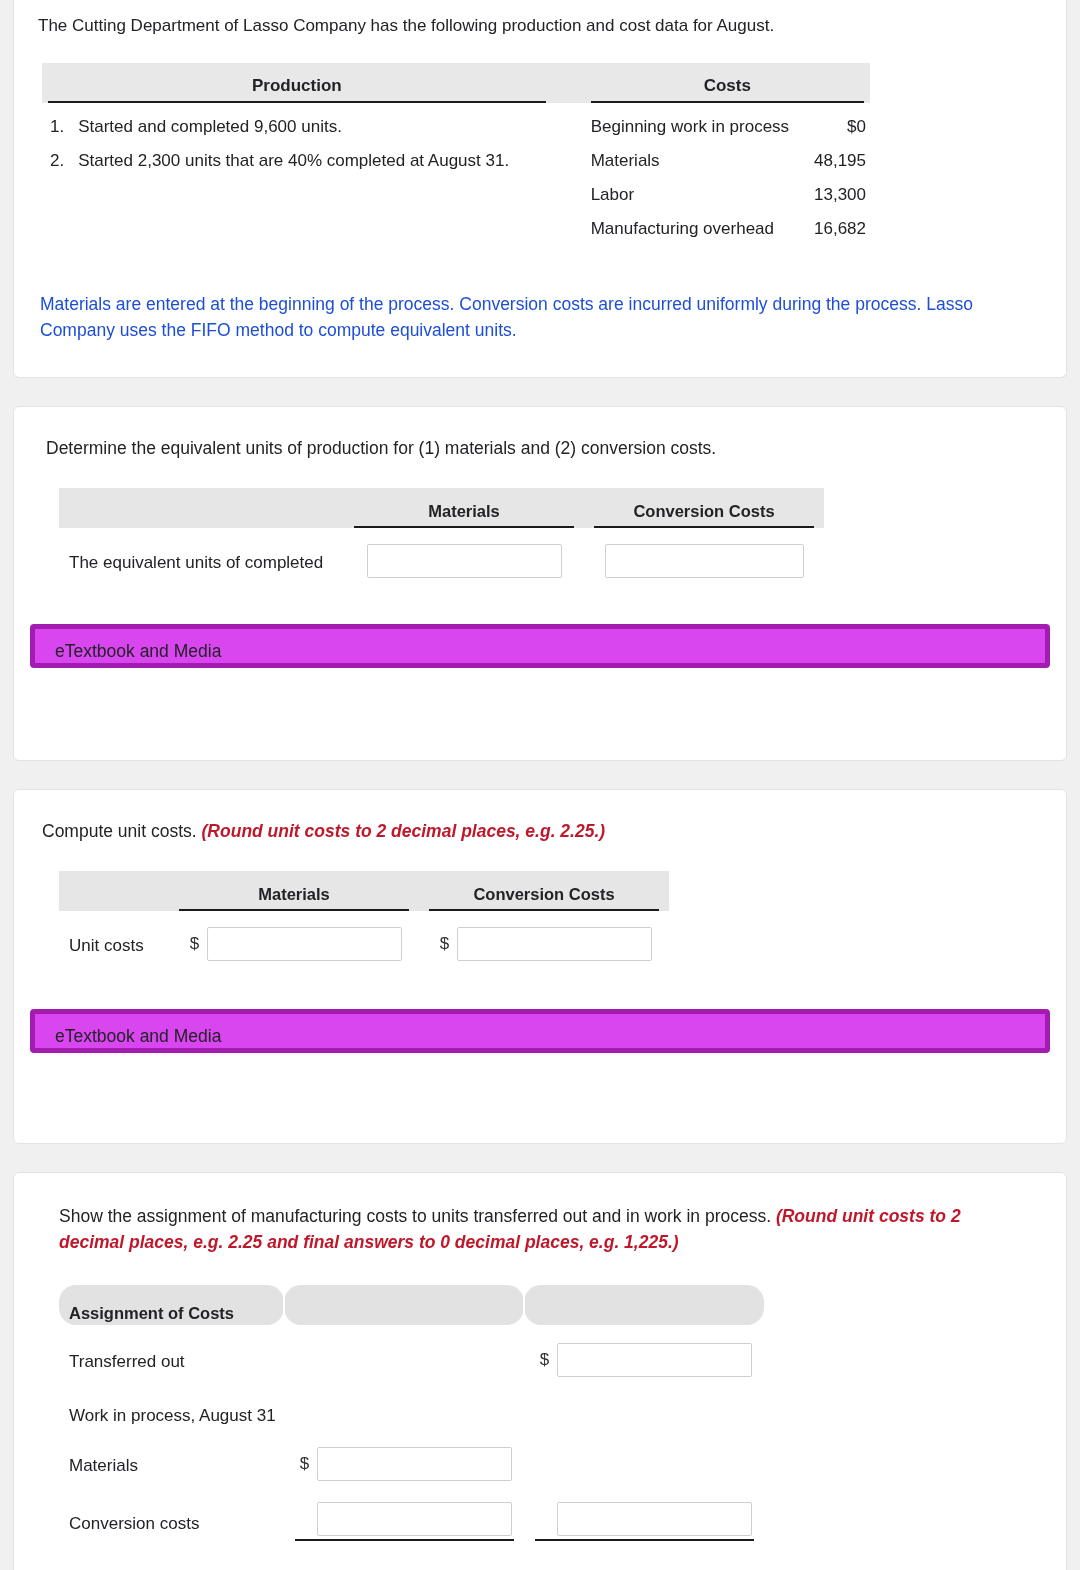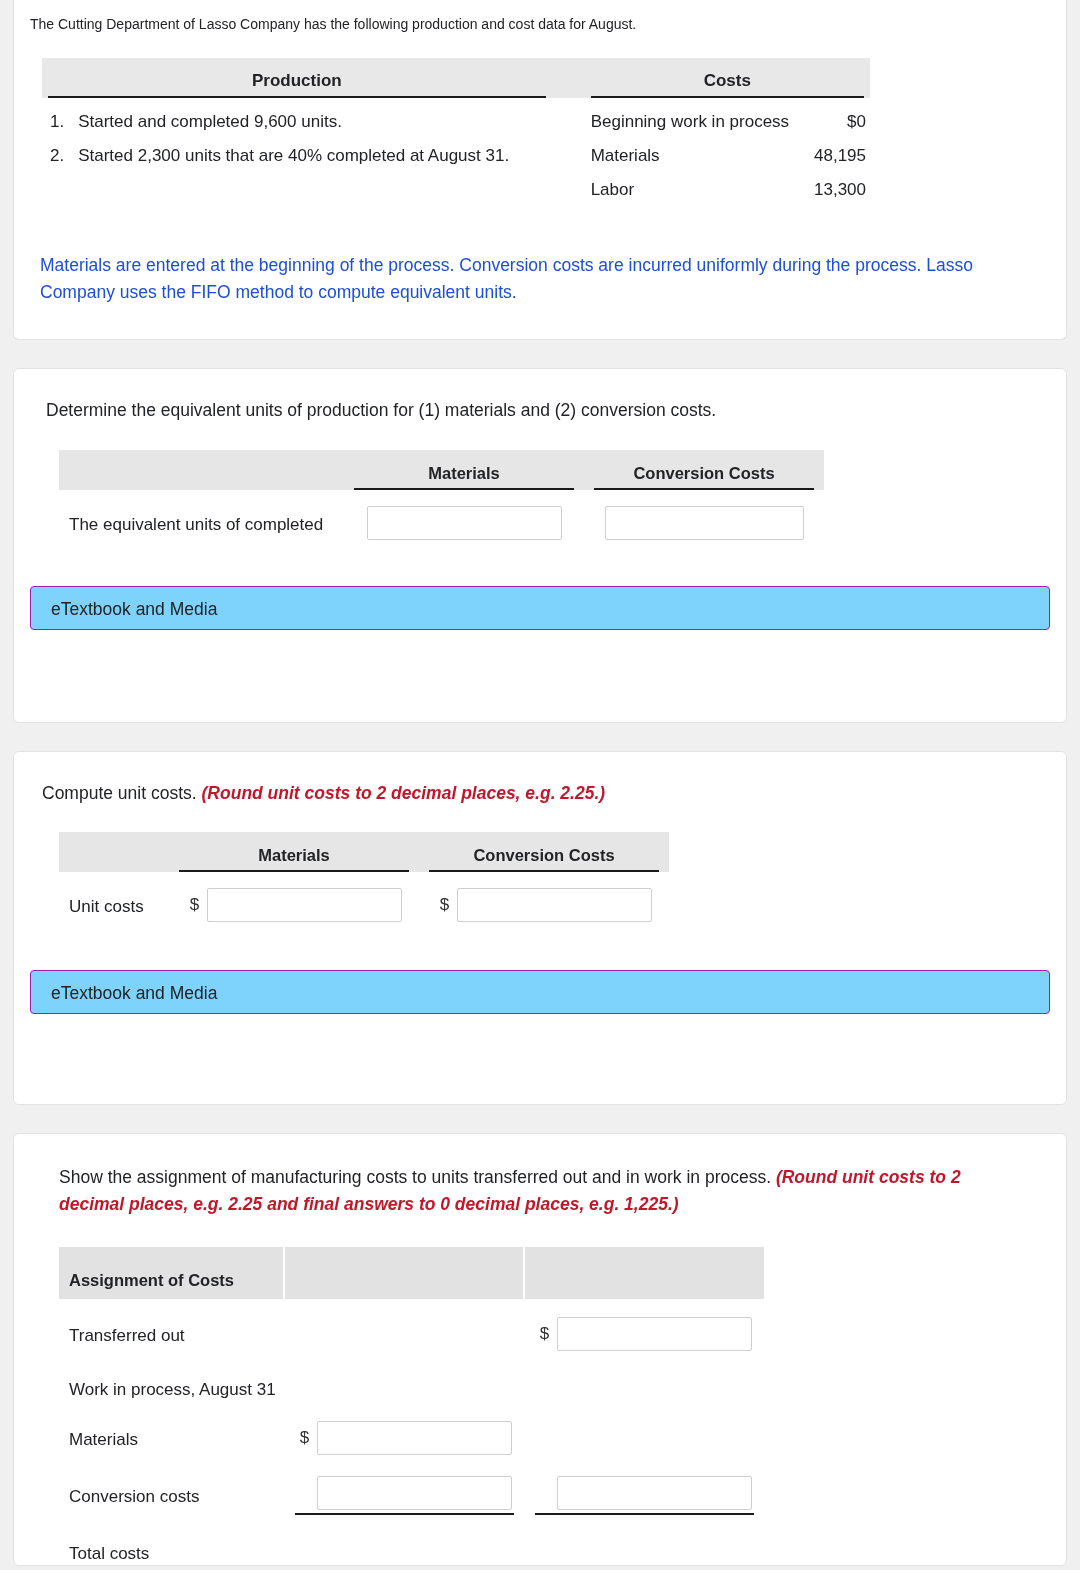--- a/index.html
+++ b/index.html
@@ -32,24 +32,24 @@
     margin: 0 13px 14px 13px;
   }
   .card.first {
     margin-top: 0;
     border-top: none;
     border-radius: 0 0 6px 6px;
   }
 
   
   .intro-text {
-    font-size: 14px;
+    font-size: 17px;
     line-height: 1.45;
     color: #222326;
-    padding: 14px 16px 0 16px;
+    padding: 14px 16px 0 24px;
   }
   .para {
     font-size: 17.5px;
     line-height: 1.5;
     color: #1d4ed8;
     margin: 0;
   }
   .prompt {
     font-size: 17.5px;
     line-height: 1.5;
@@ -141,37 +141,38 @@
     font-size: 17px;
     color: #333;
     width: 16px;
     vertical-align: middle;
     margin-right: 4px;
   }
 
   
   .etext {
     margin: 0 16px;
-    background: #7dd3fc;
-    border: 1px solid #a21caf;
+    background: #d946ef;
+    border: 5px solid #a21caf;
     border-radius: 4px;
     height: 44px;
     line-height: 44px;
     padding-left: 20px;
     font-size: 17.5px;
     color: #222326;
     cursor: pointer;
   }
 
   
   .assign-head td {
     background: #e2e2e2;
-    height: 52px;
+    height: 40px;
     vertical-align: middle;
     padding: 0;
+    border-radius: 17px;
   }
   .assign-head .t {
     font-size: 16.5px;
     font-weight: bold;
     padding-left: 10px;
     color: #222326;
   }
   .sep { border-left: 2px solid #ffffff; }
 
   .assign-table td.rlabel {
@@ -231,20 +232,27 @@
         <td class="cell cost-label-col">Materials</td>
         <td class="cell cost-val-col">48,195</td>
       </tr>
       <tr>
         <td class="cell num-col"></td>
         <td class="cell desc-col"></td>
         <td class="cell"></td>
         <td class="cell cost-label-col">Labor</td>
         <td class="cell cost-val-col">13,300</td>
       </tr>
+      <tr>
+        <td class="cell num-col"></td>
+        <td class="cell desc-col"></td>
+        <td class="cell"></td>
+        <td class="cell cost-label-col">Manufacturing overhead</td>
+        <td class="cell cost-val-col">16,682</td>
+      </tr>
     </tbody>
       </table>
 
     <div style="padding: 52px 46px 34px 26px;">
       <p class="para">Materials are entered at the beginning of the process. Conversion costs are incurred uniformly during the process. Lasso Company uses the FIFO method to compute equivalent units.</p>
     </div>
   </div>
 
   <div class="card" style="margin-top:28px;">
     <div style="padding: 28px 0 0 32px;">

